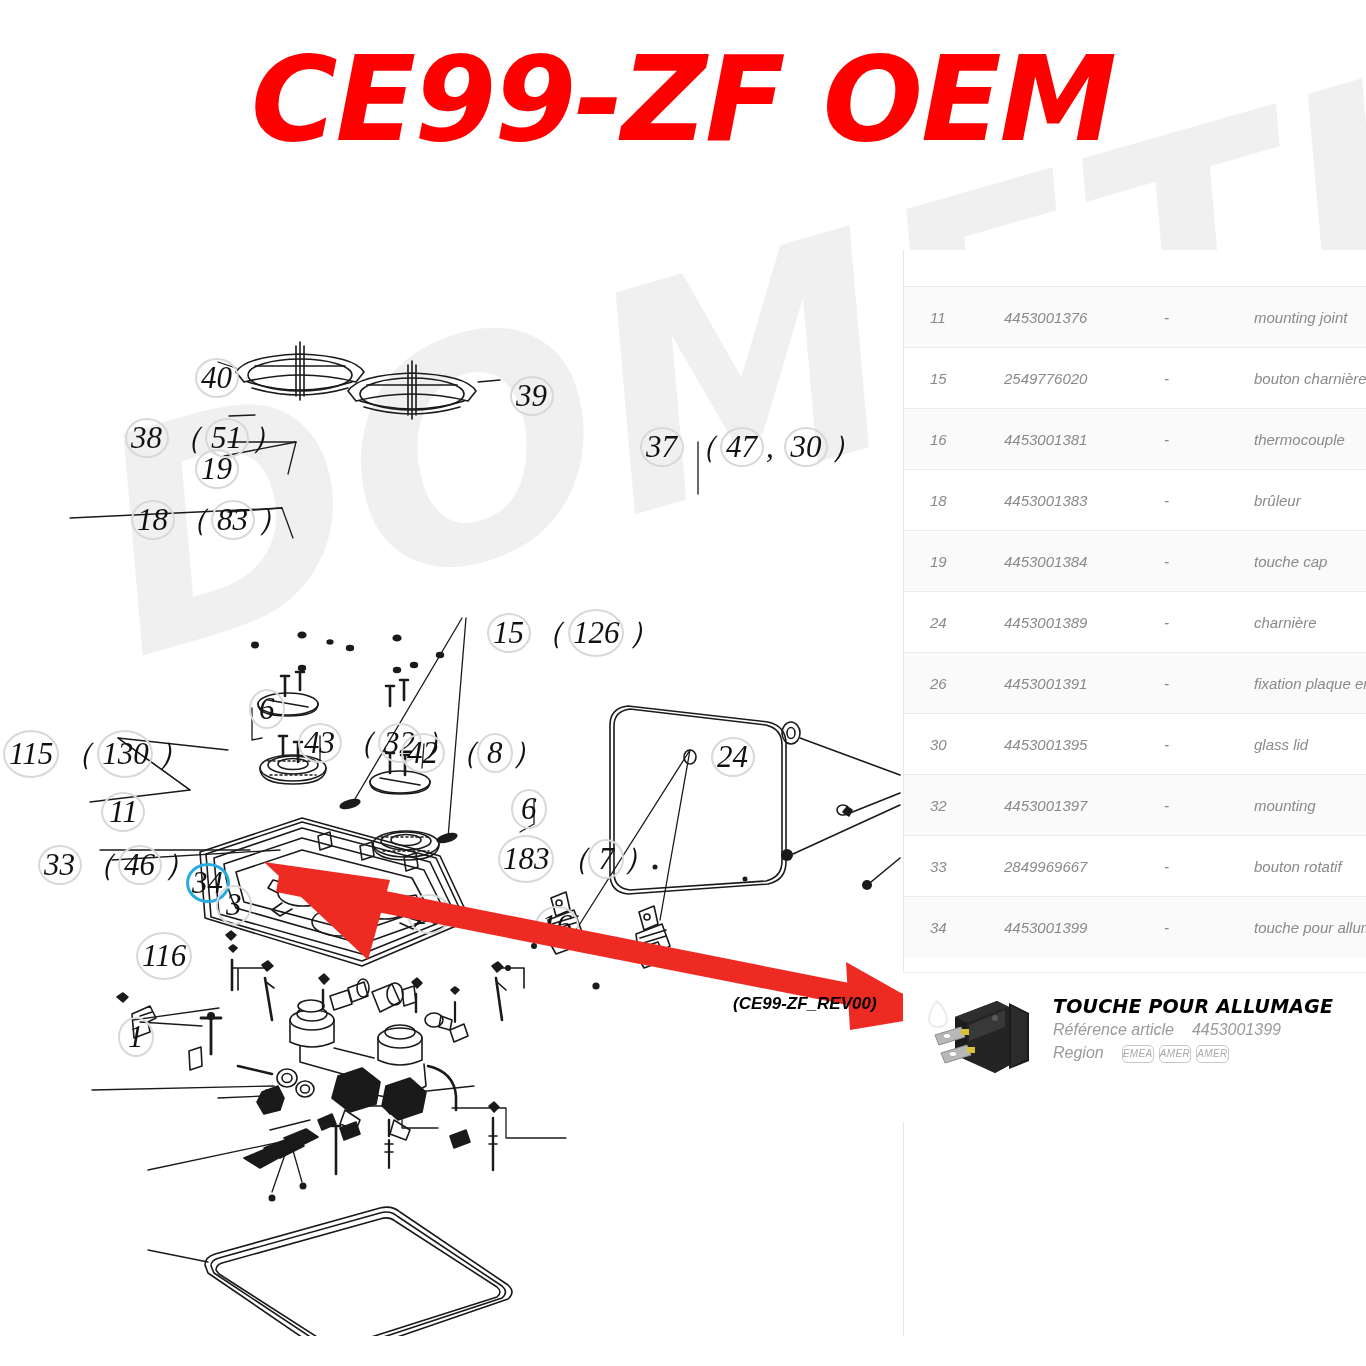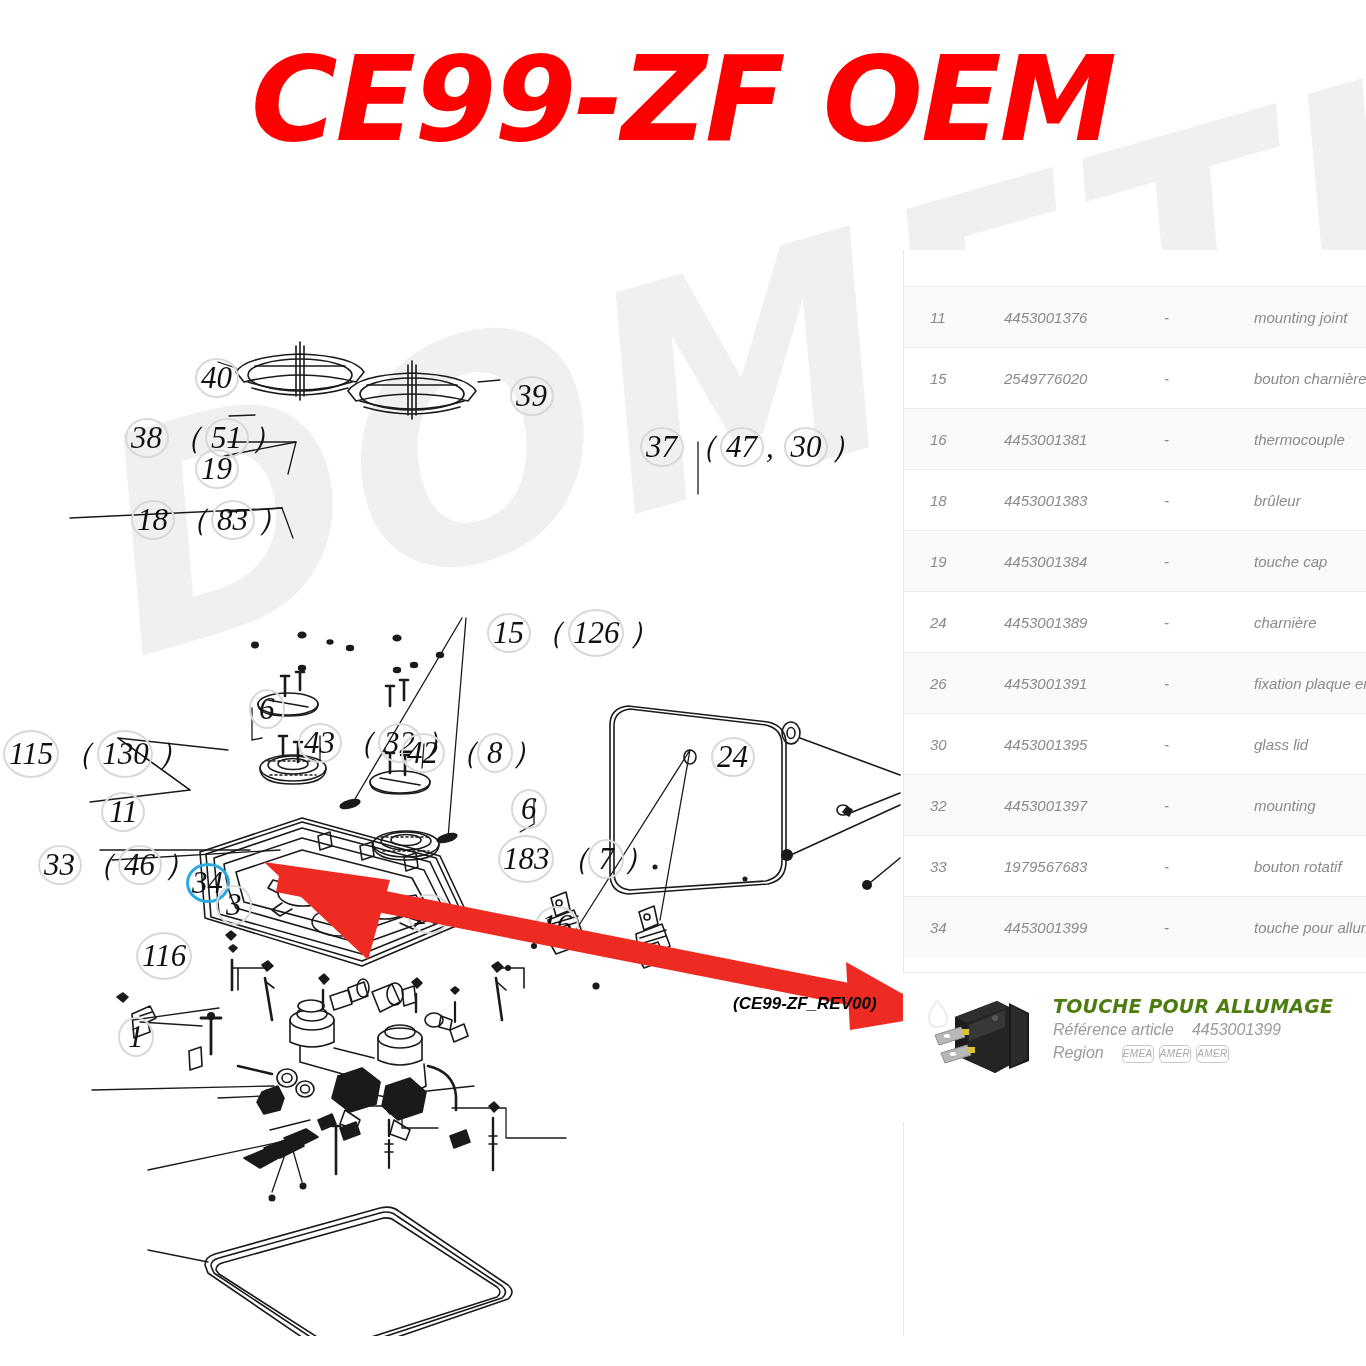--- a/index.html
+++ b/index.html
@@ -87,21 +87,21 @@
     border-top:1px solid #ededed;
     display:flex;
     padding:14px 0 0 18px;
   }
   #detail-img { width:120px; height:96px; flex:0 0 120px; position:relative; }
   #detail-txt { padding-left:12px; padding-top:8px; }
   #detail-title {
     font-family:"DejaVu Sans", sans-serif;
     font-weight:bold;
     font-size:19px;
-    color:#4d7c0f;
+    color:#000000;
     letter-spacing:0.2px;
     white-space:nowrap;
   }
   .detail-line {
     font-family:"Liberation Sans", sans-serif;
     font-size:16px;
     color:#9a9a9a;
     margin-top:4px;
     white-space:nowrap;
     display:flex; align-items:center;
@@ -496,21 +496,21 @@
         <div class="c-desc">glass lid</div>
       </div>
       <div class="trow alt">
         <div class="c-pos">32</div>
         <div class="c-ref">4453001397</div>
         <div class="c-dash">-</div>
         <div class="c-desc">mounting</div>
       </div>
       <div class="trow">
         <div class="c-pos">33</div>
-        <div class="c-ref">1979567683</div>
+        <div class="c-ref">2849969667</div>
         <div class="c-dash">-</div>
         <div class="c-desc">bouton rotatif</div>
       </div>
       <div class="trow alt">
         <div class="c-pos">34</div>
         <div class="c-ref">4453001399</div>
         <div class="c-dash">-</div>
         <div class="c-desc">touche pour allum</div>
       </div>
     </div>

